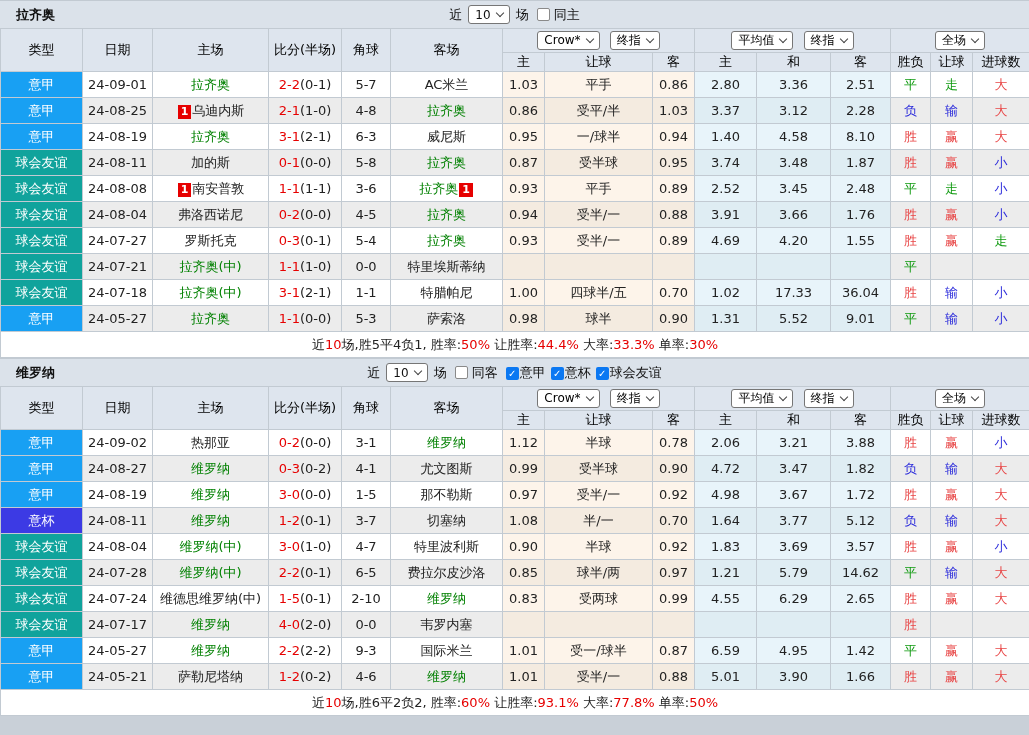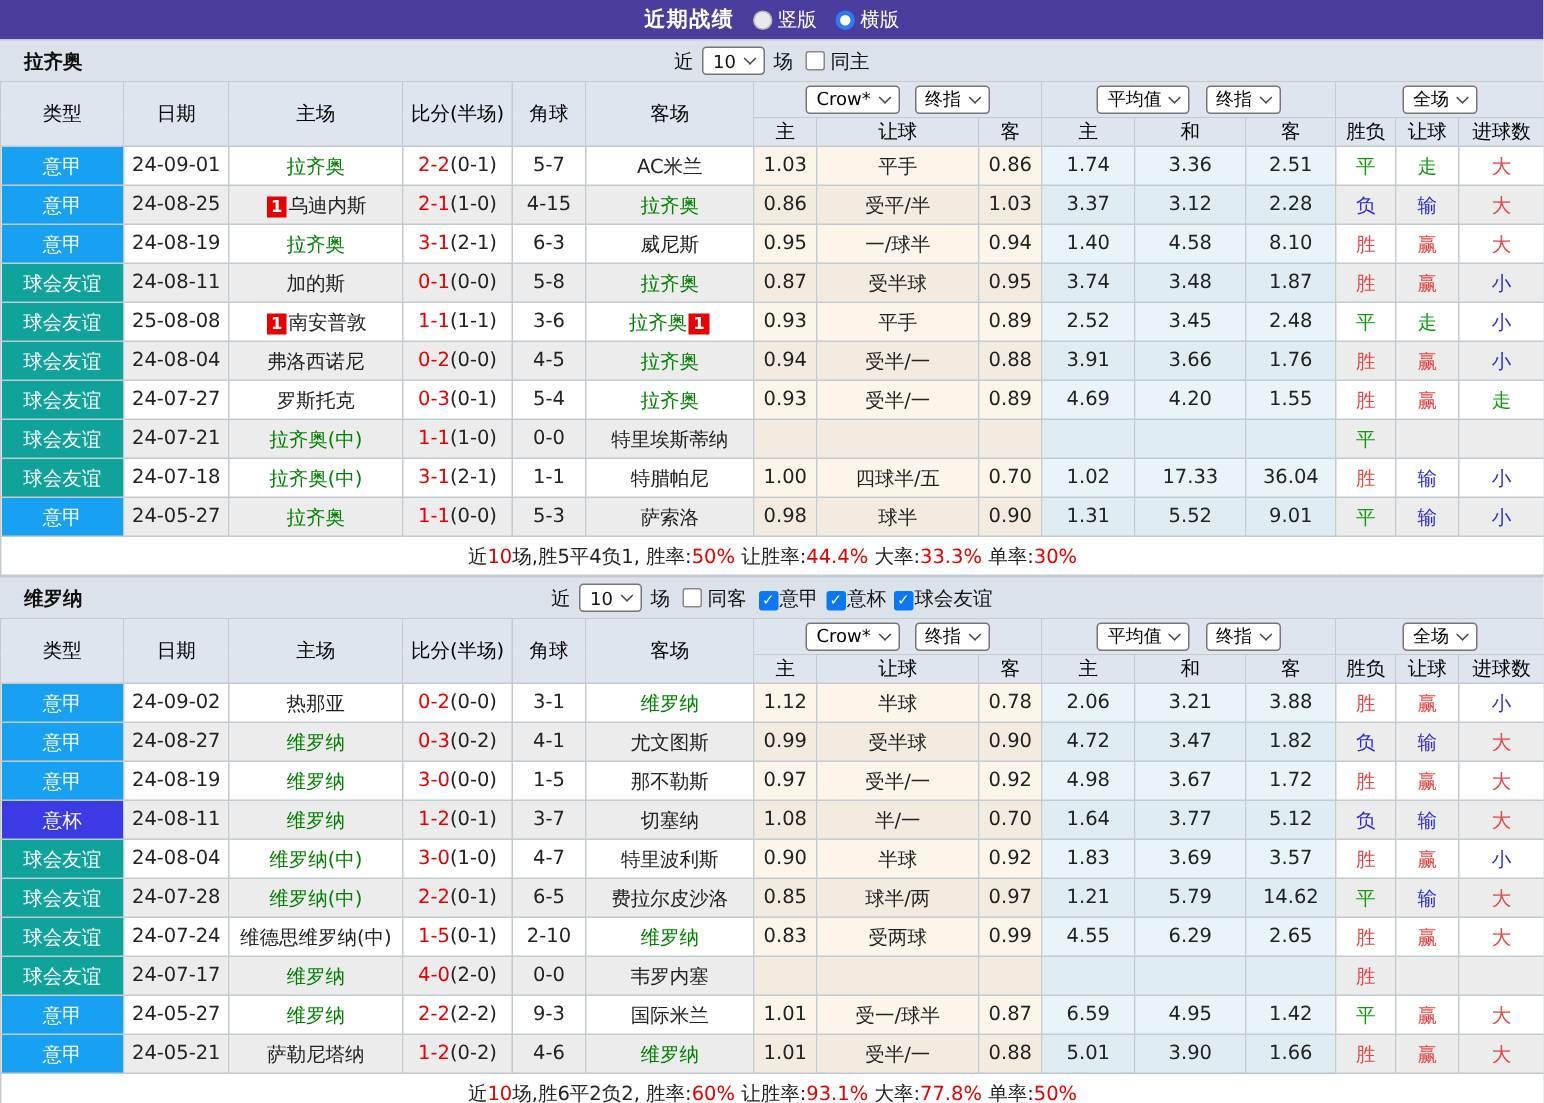--- a/index.html
+++ b/index.html
@@ -49,31 +49,20 @@
   .res-w { color:#e84545; }
   .res-l { color:#2b2bdb; }
   .res-d { color:#0f9a0f; }
   .sum-red { color:#e60000; }
 </style>
 </head>
 <body>
 
 <div class="page">
 
-  <div class="titlebar">
-    <span class="title">近期战绩</span>
-    <span class="rlabel">
-      <span class="radio off"></span>
-      <span>竖版</span>
-    </span>
-    <span class="rlabel">
-      <span class="radio on"></span>
-      <span>横版</span>
-    </span>
-  </div>
 
   <div class="filterbar">
     <b class="teamname">拉齐奥</b>
     <div class="filters">
       <span>近</span>
       <span class="select">
         <span>10</span>
         <i class="chev"></i>
       </span>
       <span>场</span>
@@ -151,33 +140,33 @@
         <tr>
           <td class="type-cell" style="background: rgb(24, 160, 243);">意甲</td>
           <td>24-09-01</td>
           <td><span class="team-green">拉齐奥</span></td>
           <td><span class="score-main">2-2</span><span class="score-half">(0-1)</span></td>
           <td>5-7</td>
           <td><span>AC米兰</span></td>
           <td class="cream">1.03</td>
           <td class="cream">平手</td>
           <td class="cream">0.86</td>
-          <td class="lblue">1.74</td>
+          <td class="lblue">2.80</td>
           <td class="lblue">3.36</td>
           <td class="lblue">2.51</td>
           <td class="res-d">平</td>
           <td class="res-d">走</td>
           <td class="res-w">大</td>
         </tr>
         <tr>
           <td class="type-cell" style="background: rgb(24, 160, 243);">意甲</td>
           <td>24-08-25</td>
           <td><span class="badge">1</span><span>乌迪内斯</span></td>
           <td><span class="score-main">2-1</span><span class="score-half">(1-0)</span></td>
-          <td>4-15</td>
+          <td>4-8</td>
           <td><span class="team-green">拉齐奥</span></td>
           <td class="cream">0.86</td>
           <td class="cream">受平/半</td>
           <td class="cream">1.03</td>
           <td class="lblue">3.37</td>
           <td class="lblue">3.12</td>
           <td class="lblue">2.28</td>
           <td class="res-l">负</td>
           <td class="res-l">输</td>
           <td class="res-w">大</td>
@@ -211,21 +200,21 @@
           <td class="cream">0.95</td>
           <td class="lblue">3.74</td>
           <td class="lblue">3.48</td>
           <td class="lblue">1.87</td>
           <td class="res-w">胜</td>
           <td class="res-w">赢</td>
           <td class="res-l">小</td>
         </tr>
         <tr>
           <td class="type-cell" style="background: rgb(16, 163, 156);">球会友谊</td>
-          <td>25-08-08</td>
+          <td>24-08-08</td>
           <td><span class="badge">1</span><span>南安普敦</span></td>
           <td><span class="score-main">1-1</span><span class="score-half">(1-1)</span></td>
           <td>3-6</td>
           <td><span class="team-green">拉齐奥</span><span class="badge">1</span></td>
           <td class="cream">0.93</td>
           <td class="cream">平手</td>
           <td class="cream">0.89</td>
           <td class="lblue">2.52</td>
           <td class="lblue">3.45</td>
           <td class="lblue">2.48</td>

